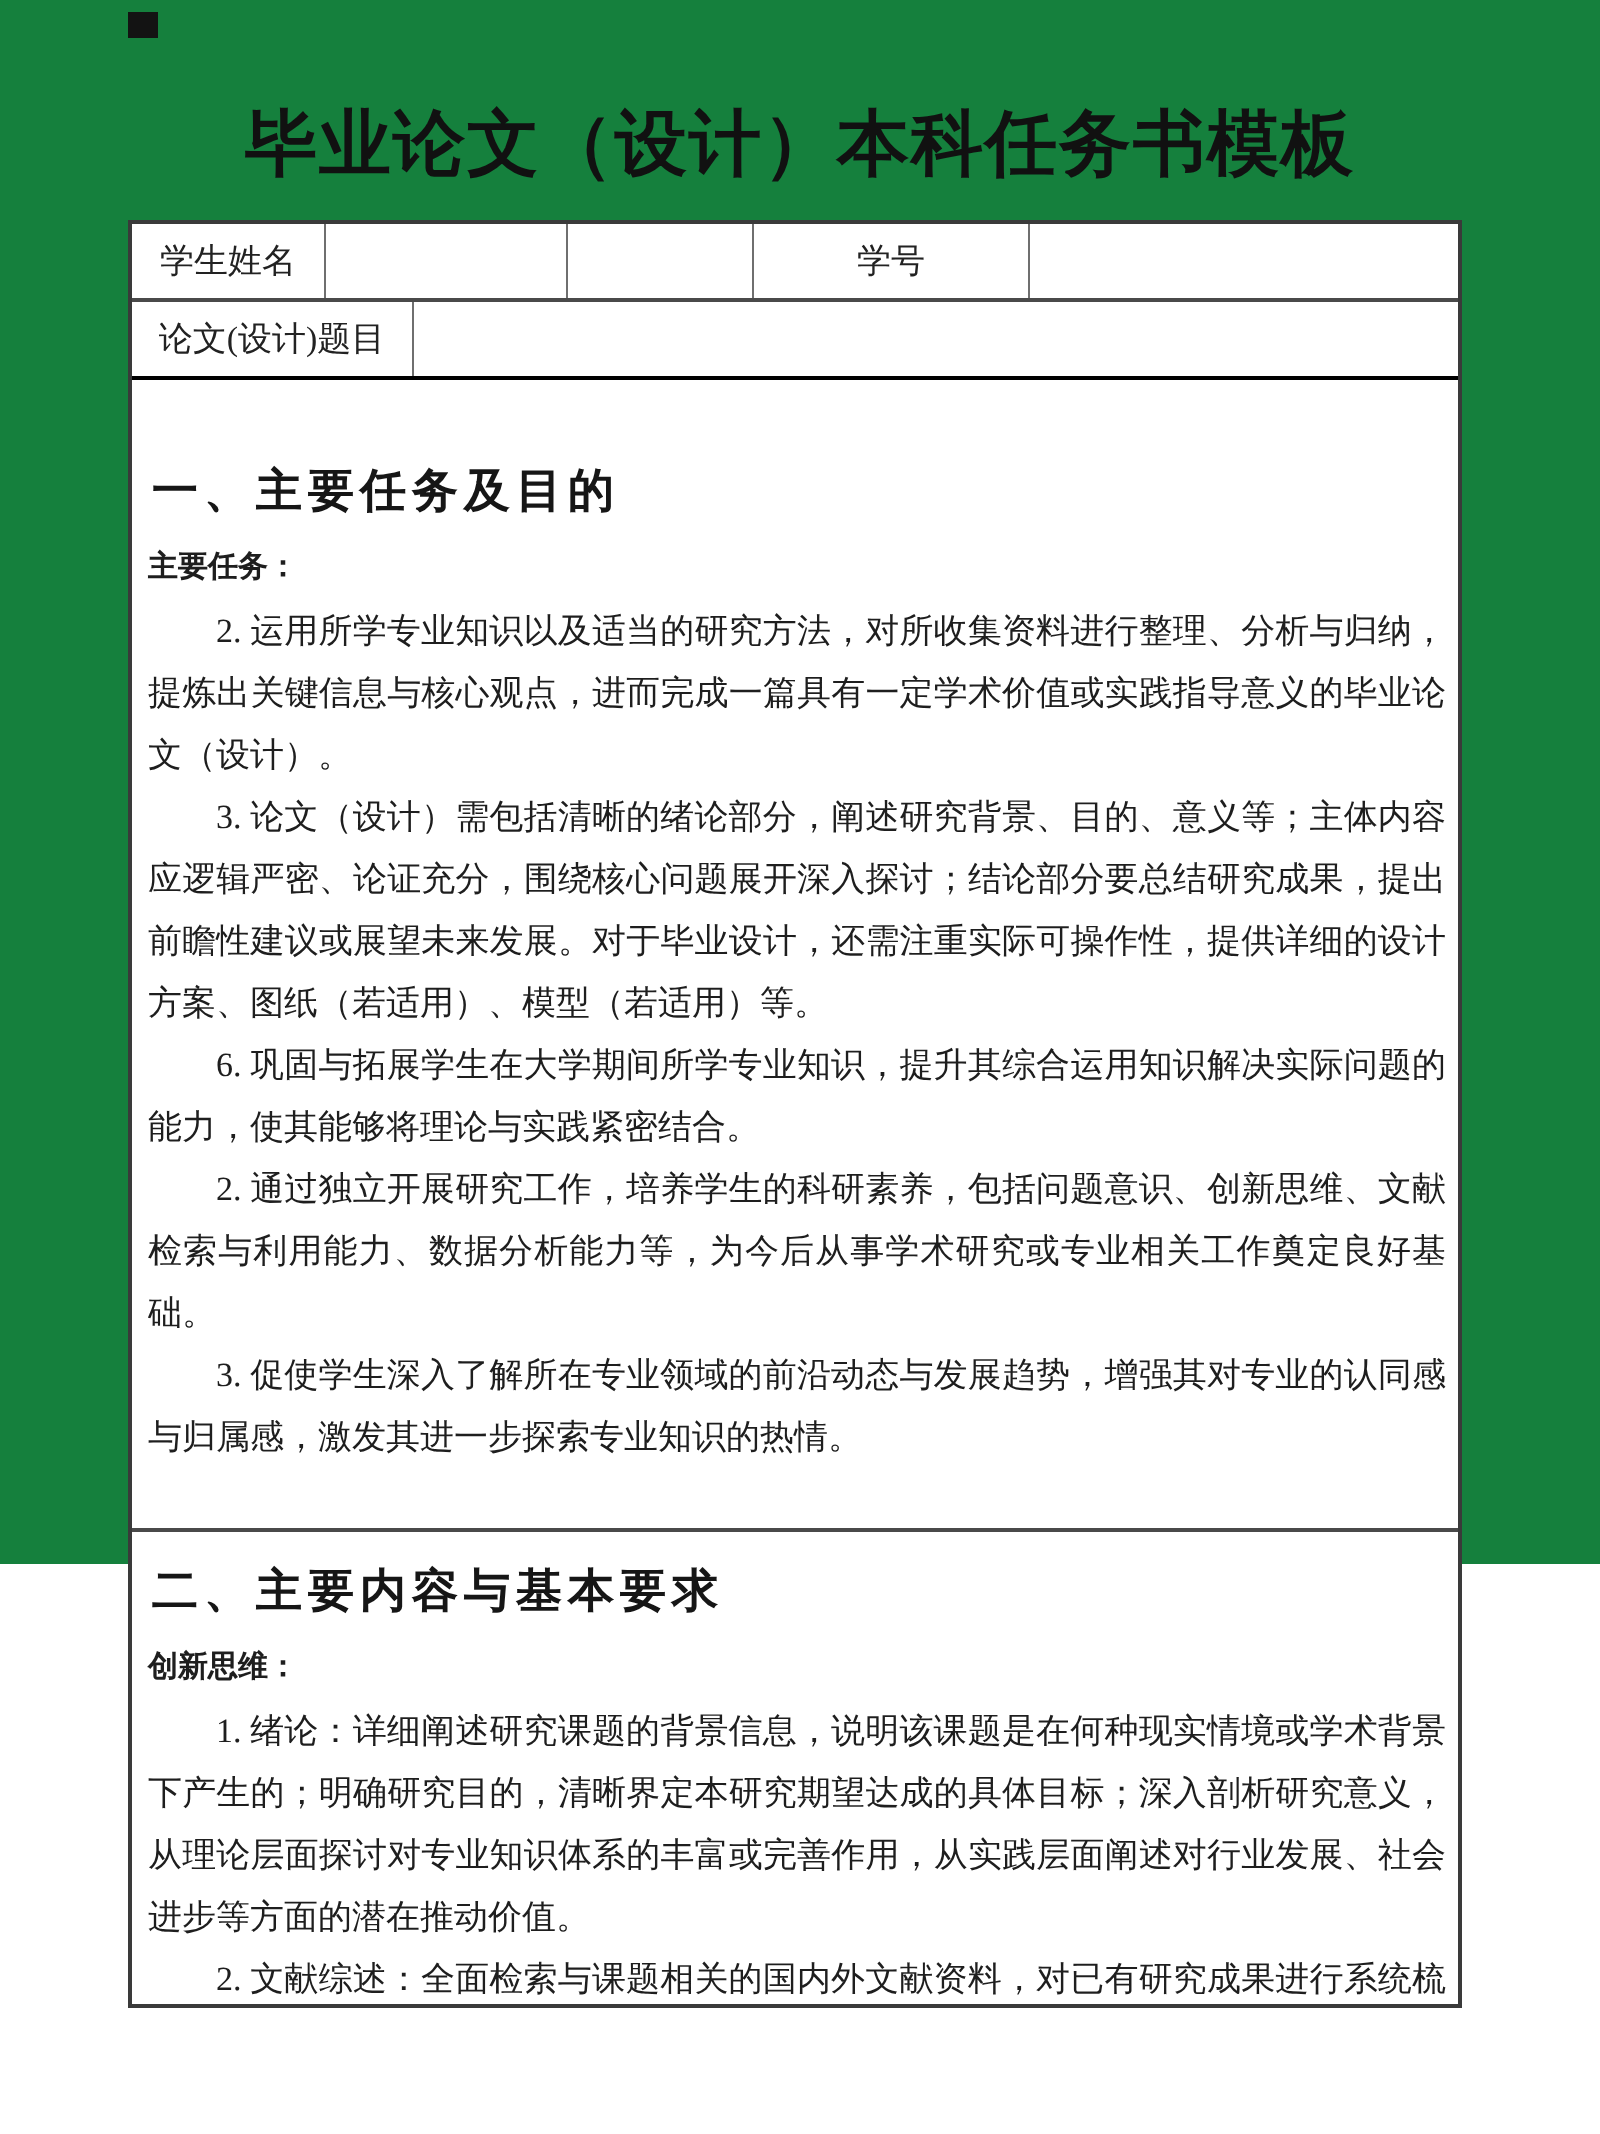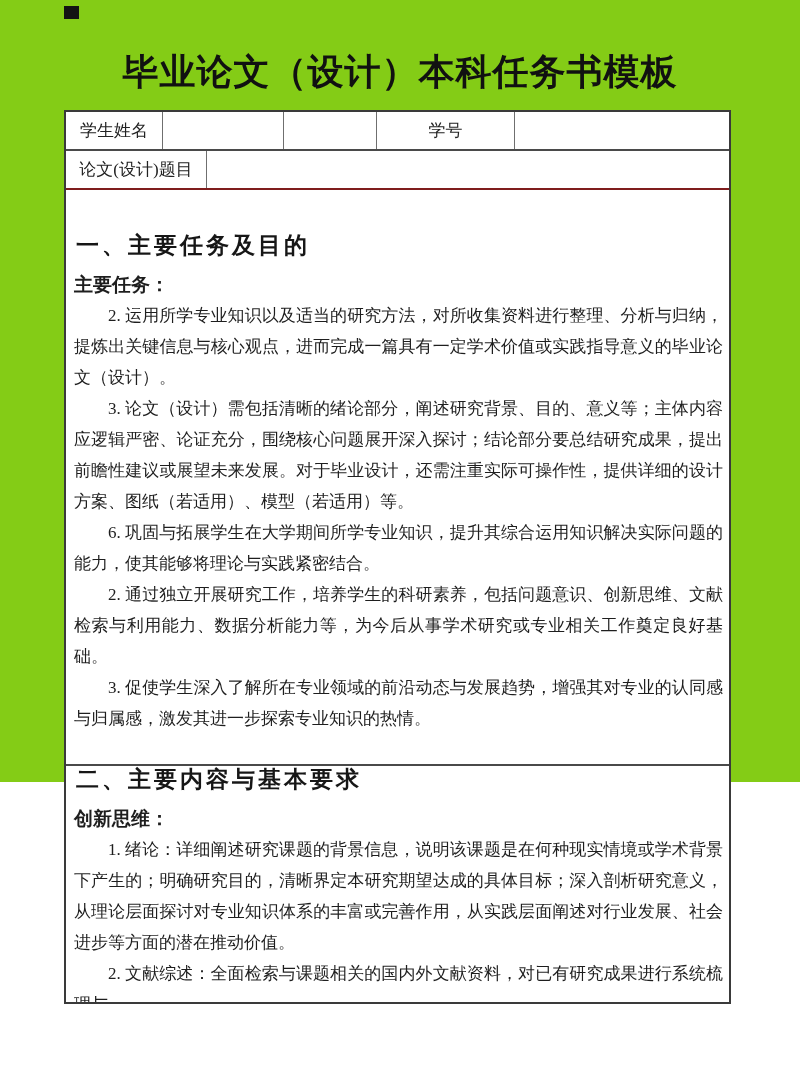--- a/index.html
+++ b/index.html
@@ -3,21 +3,21 @@
 <meta charset="utf-8">
 <style>
   html, body { margin: 0; padding: 0; }
   body {
     width: 800px; height: 1067px;
     background: #ffffff;
     font-family: "Liberation Serif", "DejaVu Serif", serif;
     color: #1e1e1e;
     overflow: hidden;
   }
-  .page { position: relative; width: 800px; height: 782px; background: #84cc16; }
+  .page { position: relative; width: 800px; height: 782px; background: #15803d; }
 
   .corner-mark {
     position: absolute; left: 64px; top: 6px;
     width: 15px; height: 13px; background: #131313;
   }
 
   .doc-title {
     position: absolute; left: 0; top: 50px; width: 800px;
     margin: 0; text-align: center;
     font-family: "Liberation Sans", "DejaVu Sans", sans-serif;
@@ -26,47 +26,47 @@
   }
 
   .info-table {
     position: absolute; left: 64px; top: 110px; width: 667px;
     border: 2px solid #3a3a3a;
     box-sizing: border-box;
     background: #fff;
   }
   .t-row { display: grid; box-sizing: border-box; }
   .row1 { grid-template-columns: 97px 121px 93px 138px 77px 1fr; height: 39px; border-bottom: 2px solid #4a4a4a; }
-  .row2 { grid-template-columns: 141px 1fr; height: 39px; border-bottom: 2px solid #7f1d1d; }
+  .row2 { grid-template-columns: 141px 1fr; height: 39px; border-bottom: 2px solid #000000; }
   .cell {
     box-sizing: border-box;
     display: flex; align-items: center; justify-content: center;
     font-size: 17px; color: #222;
     border-right: 1px solid #6f6f6f;
     overflow: hidden; white-space: nowrap;
   }
   .cell.last { border-right: none; }
 
   .section-box {
     box-sizing: border-box;
     padding: 0 6px 0 8px;
     overflow: hidden;
   }
   .sec1 { height: 576px; border-bottom: 2px solid #4a4a4a; padding-top: 42px; }
-  .sec2 { height: 236px; }
+  .sec2 { height: 236px; padding-top: 16px; }
 
   .sec-heading {
     font-family: "Liberation Sans", "DejaVu Sans", sans-serif;
     font-weight: bold; font-size: 23px; line-height: 27px;
     letter-spacing: 3px; color: #161616;
     margin: 0 0 10px 2px;
   }
   .plabel {
     margin: 0; font-weight: bold;
-    font-size: 19px; line-height: 31px; color: #1e1e1e;
+    font-size: 15px; line-height: 31px; color: #1e1e1e;
   }
   .para {
     margin: 0; text-indent: 2em;
     font-size: 17px; line-height: 31px; color: #1e1e1e;
     text-align: justify;
   }
 </style>
 </head>
 <body>
 

